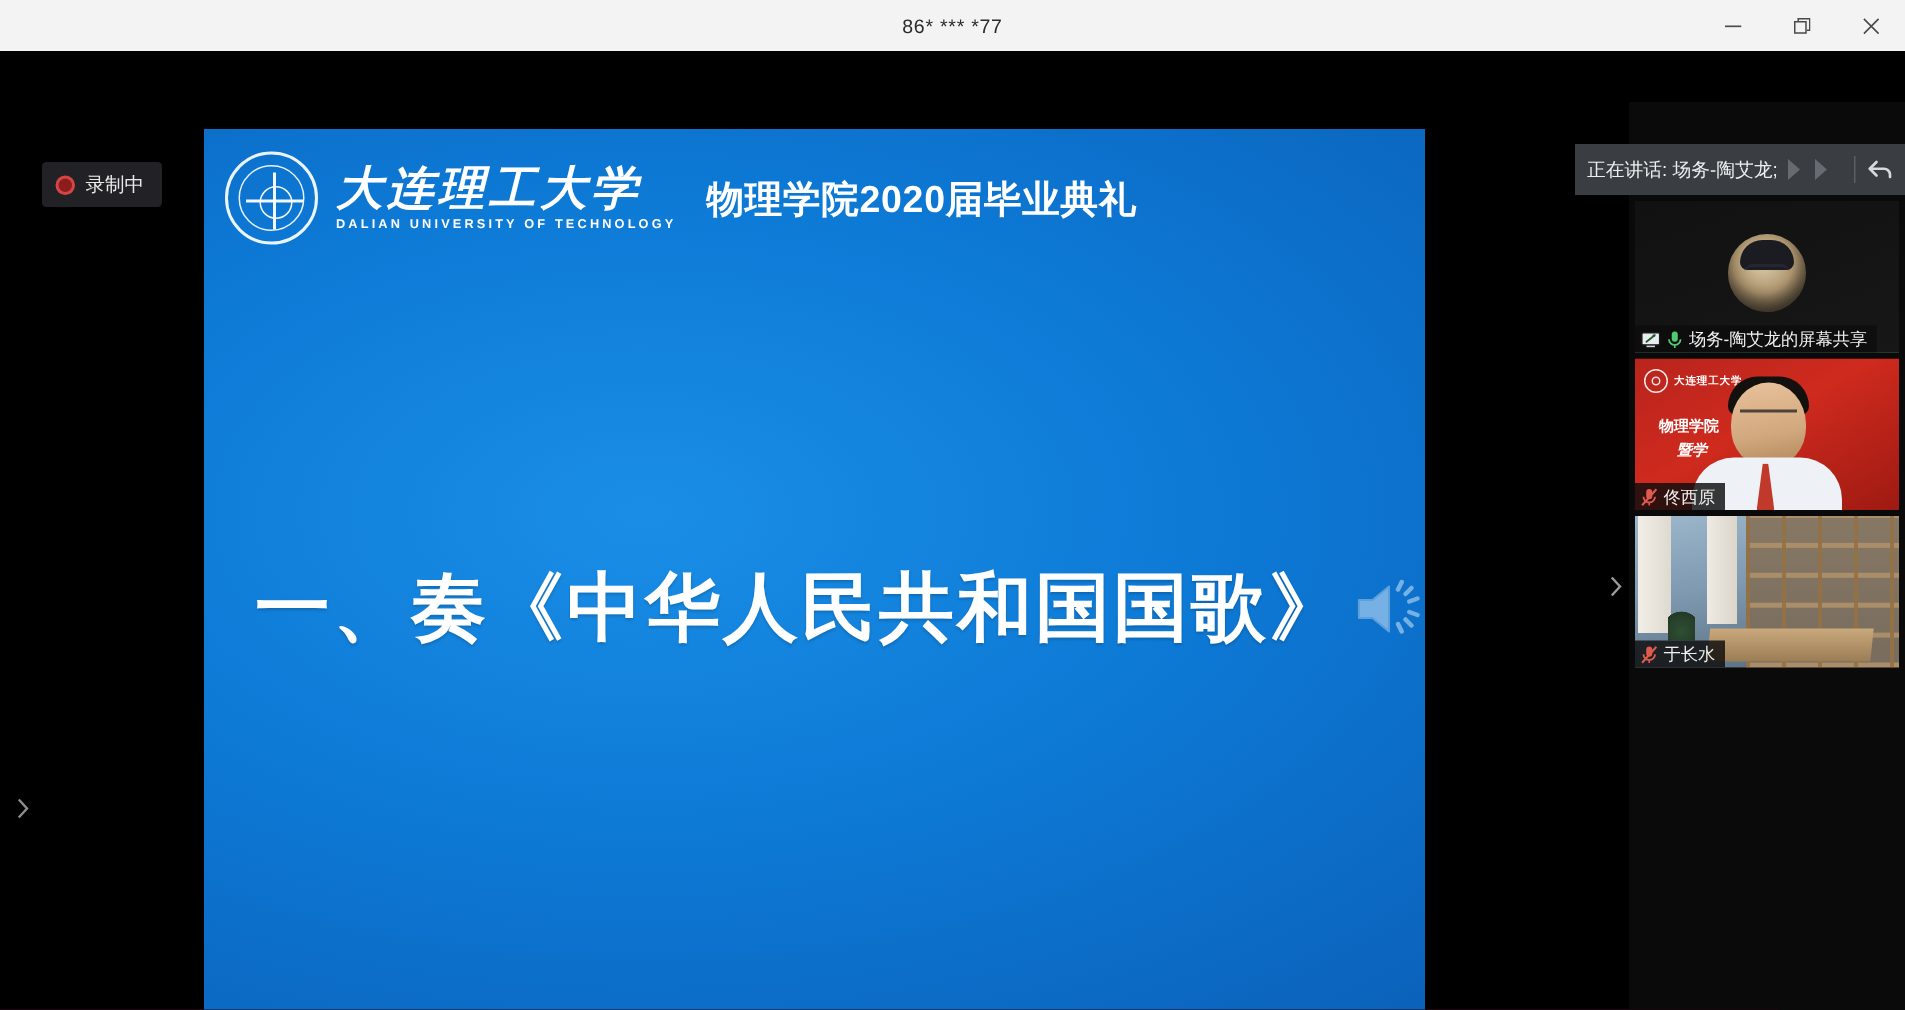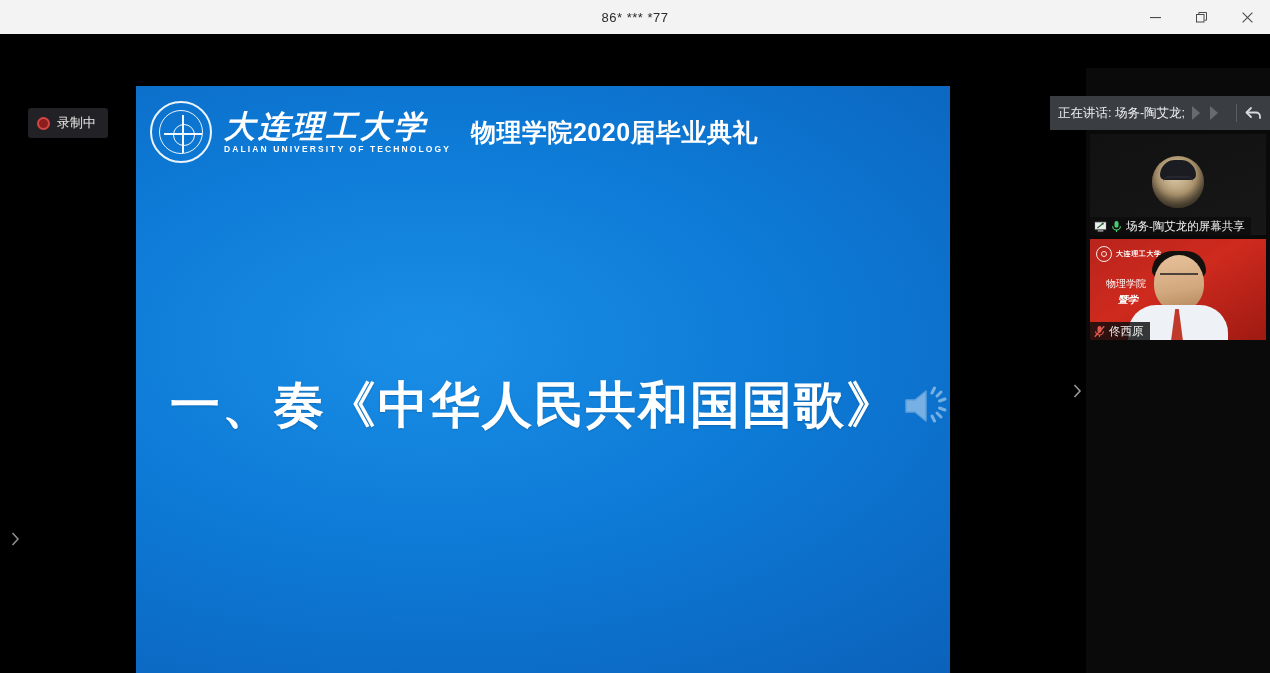--- a/index.html
+++ b/index.html
@@ -175,21 +175,21 @@
     position:relative;
   }
   .t-red-seal::after {
     content:""; position:absolute; left:4px; top:4px; right:4px; bottom:4px;
     border-radius:50%; border:1px solid rgba(255,255,255,.85);
   }
   .t-red-text {
     font-size:7px; color:#fff; font-weight:700; letter-spacing:.6px;
     font-family:"DejaVu Serif","Liberation Serif",serif;
   }
-  .t-red-l1 { position:absolute; left:16px; top:38px; font-size:10px; color:#fff; font-weight:400; }
+  .t-red-l1 { position:absolute; left:16px; top:38px; font-size:10px; color:#fff; font-weight:700; }
   .t-red-l2 { position:absolute; left:28px; top:54px; font-size:10px; color:#fff; font-weight:700;font-style:italic; }
   .t-red-l3 { position:absolute; left:44px; top:74px; font-size:6.5px; color:#f0d8d4; }
   .person-head {
     position:absolute; left:64px; top:16px; width:50px; height:56px;
     border-radius:50% 50% 46% 46%;
     background:linear-gradient(170deg,#e8c29c 0%,#d2a87e 60%,#b08558 100%);
   }
   .person-hair {
     position:absolute; left:62px; top:12px; width:54px; height:26px;
     border-radius:26px 26px 8px 8px; background:#14100d;
@@ -401,17 +401,36 @@
             <path d="M1.8 6.6 a4.2 4.2 0 0 0 8.4 0" fill="none" stroke="#e05a4f" stroke-width="1.3"></path>
             <rect x="5.4" y="10.6" width="1.2" height="2.4" fill="#e05a4f"></rect>
             <path d="M0.8 12.8 L11.2 1.2" stroke="#e05a4f" stroke-width="1.5"></path>
           </svg>
           <span class="thumb-name">佟西原</span>
         </div>
       </div>
 
 
 
+      <div class="thumb">
+        <div class="t-office">
+          <div class="office-shelf"></div>
+          <div class="office-win"></div>
+          <div class="office-curtain-a"></div>
+          <div class="office-curtain-b"></div>
+          <div class="office-table"></div>
+          <div class="office-plant"></div>
+        </div>
+        <div class="thumb-label">
+          <svg class="mic-ico" viewBox="0 0 12 14">
+            <rect x="3.8" y="1" width="4.4" height="7.4" rx="2.2" fill="#e05a4f"></rect>
+            <path d="M1.8 6.6 a4.2 4.2 0 0 0 8.4 0" fill="none" stroke="#e05a4f" stroke-width="1.3"></path>
+            <rect x="5.4" y="10.6" width="1.2" height="2.4" fill="#e05a4f"></rect>
+            <path d="M0.8 12.8 L11.2 1.2" stroke="#e05a4f" stroke-width="1.5"></path>
+          </svg>
+          <span class="thumb-name">于长水</span>
+        </div>
+      </div>
 
     </div>
 
   </div>
 </div>
 
 </body></html>

